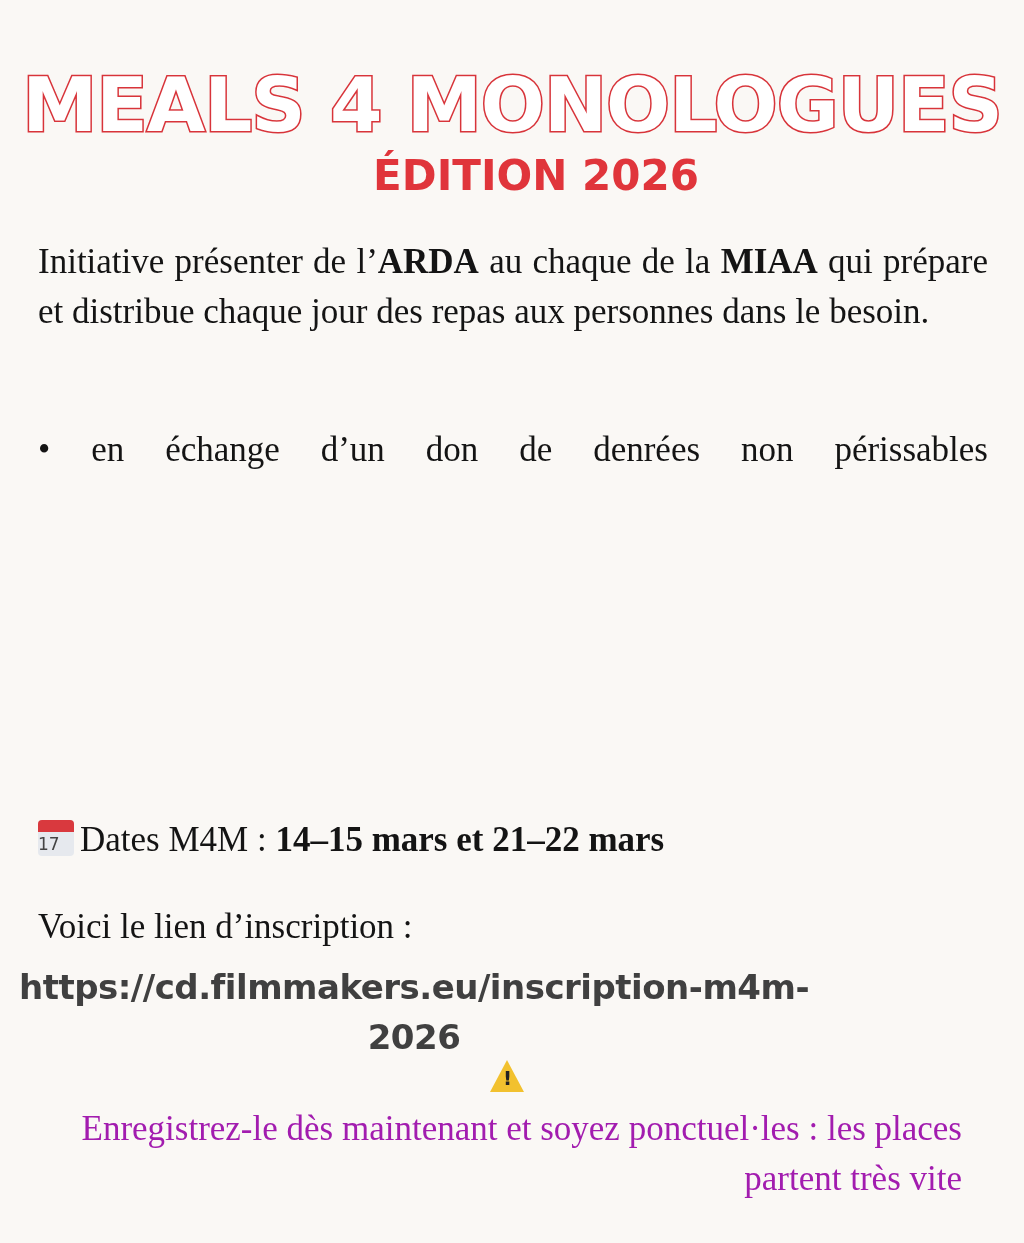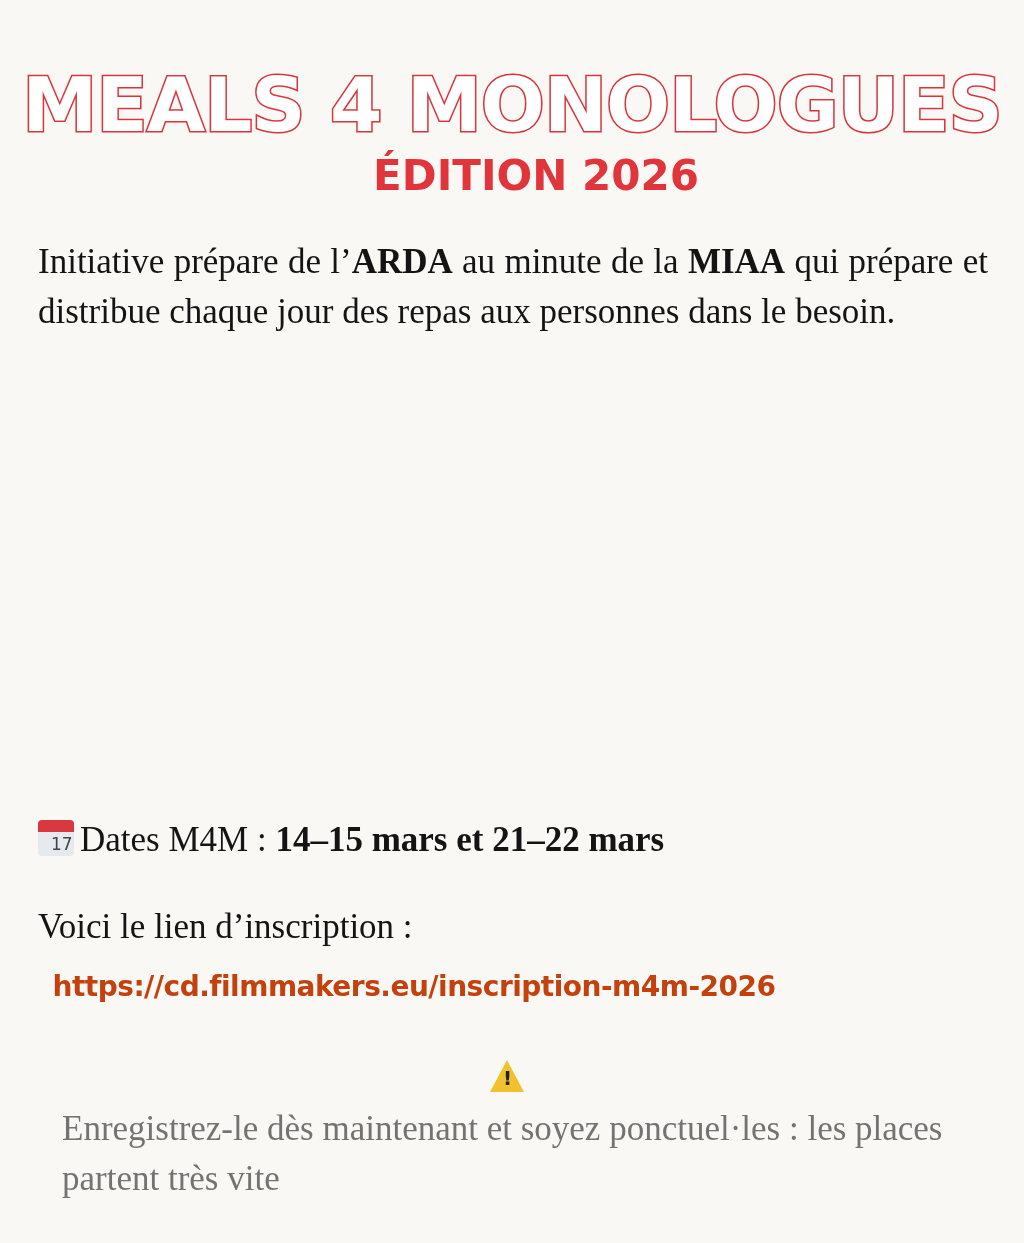--- a/index.html
+++ b/index.html
@@ -41,56 +41,57 @@
   #intro { top: 237px; }
   #principe { top: 425px; }
   .line { display: block; }
   #dates { top: 815px; }
   .cal-icon {
     display: inline-block; width: 36px; height: 36px; vertical-align: -5px;
     border-radius: 4px; background: #e6e9ee; position: relative; overflow: hidden;
     margin-right: 6px;
   }
   .cal-icon .top { position: absolute; left: 0; top: 0; width: 100%; height: 12px; background: #d9393e; }
-  .cal-icon .num { position: absolute; left: 13px; top: 12px; width: 100%; text-align: right;
+  .cal-icon .num { position: absolute; left: 0; top: 12px; width: 100%; text-align: right;
     font-family: "DejaVu Sans", sans-serif; font-size: 17px; line-height: 24px; color: #444; }
   #voici { top: 902px; }
   .link {
     position: absolute; left: 0; top: 962px; width: 828px; text-align: center;
     font-family: "DejaVu Sans", "Liberation Sans", sans-serif;
-    font-weight: bold; font-size: 28px; line-height: 50px; color: #c2410c;
+    font-weight: bold; font-size: 34px; line-height: 50px; color: #404040;
     letter-spacing: -0.5px;
   }
   .warning {
     position: absolute; left: 0; top: 1055px; width: 1024px; text-align: center;
     font-weight: bold; font-size: 34px; line-height: 48px;
   }
   .warn-icon {
     display: inline-block; width: 0; height: 0; position: relative; vertical-align: -2px;
     border-left: 17px solid transparent; border-right: 17px solid transparent;
     border-bottom: 32px solid #f2c12e; margin-right: 10px;
   }
   .warn-icon span {
     position: absolute; left: -4px; top: 7px; font-family: "DejaVu Sans", sans-serif;
     font-size: 20px; line-height: 22px; color: #222; font-weight: bold;
   }
   .notice {
-    position: absolute; left: 62px; top: 1104px; width: 900px; text-align: left;
-    font-size: 35px; line-height: 50px; color: #737373;
+    position: absolute; left: 62px; top: 1104px; width: 900px; text-align: right;
+    font-size: 35px; line-height: 50px; color: #a21caf;
   }
 </style>
 </head>
 <body>
 
 <div class="title">MEALS 4 MONOLOGUES</div>
 <div class="subtitle">ÉDITION 2026</div>
 
-<div class="para" id="intro"><span>Initiative prépare de l’</span><span class="b">ARDA</span><span> au minute de la </span><span class="b">MIAA</span><span> qui prépare et distribue chaque jour des repas aux personnes dans le besoin.</span></div>
+<div class="para" id="intro"><span>Initiative présenter de l’</span><span class="b">ARDA</span><span> au chaque de la </span><span class="b">MIAA</span><span> qui prépare et distribue chaque jour des repas aux personnes dans le besoin.</span></div>
 
 <div class="para" id="principe">
+  <span class="line justify-full">• en échange d’un don de denrées non périssables</span>
 </div>
 
 <div class="para" id="dates"><span class="cal-icon"><span class="top"></span><span class="num">17</span></span><span>Dates M4M : </span><span class="b">14–15 mars et 21–22 mars</span></div>
 
 <div class="para" id="voici">Voici le lien d’inscription :</div>
 <div class="link">https://cd.filmmakers.eu/inscription-m4m-2026</div>
 
 <div class="warning"><span class="warn-icon"><span>!</span></span></div>
 <div class="notice">Enregistrez-le dès maintenant et soyez ponctuel·les : les places partent très vite</div>
 

